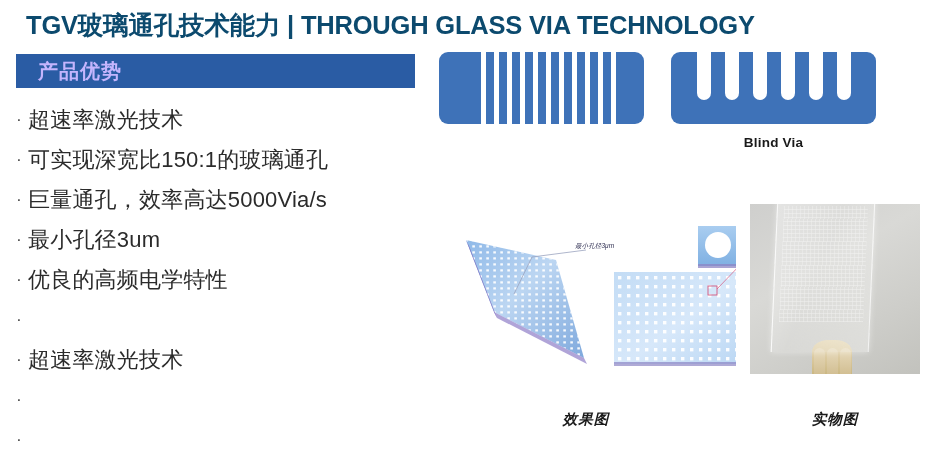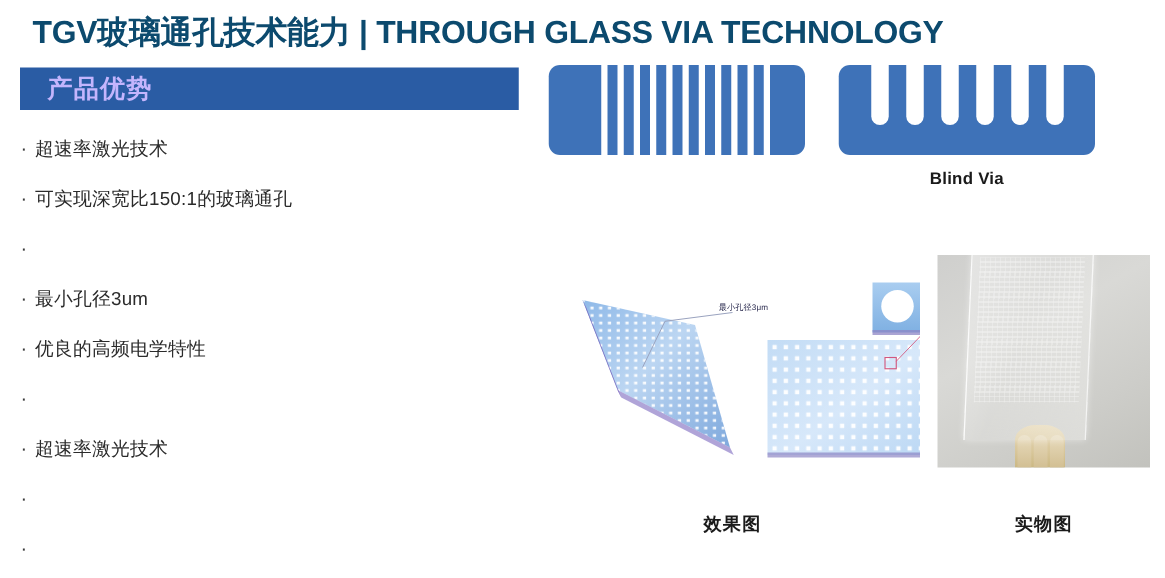--- a/index.html
+++ b/index.html
@@ -75,21 +75,21 @@
   }
   .bullet-dot {
     width: 18px;
     text-align: center;
     color: #3b3b3b;
     font-size: 16px;
     line-height: 40px;
     flex: none;
   }
   .advantage-text {
-    font-size: 15px;
+    font-size: 22px;
     color: #2b2b2b;
     line-height: 40px;
     letter-spacing: 0.2px;
   }
 
   
   .right-col {
     position: absolute;
     left: 430px;
     top: 52px;
@@ -159,20 +159,21 @@
     border-bottom-right-radius: 8px;
   }
 
   
   .bottom-figs {
     position: absolute;
     left: 0;
     top: 150px;
     width: 502px;
     height: 260px;
+    font-style: italic;
   }
   .bottom-fig {
     position: absolute;
     top: 0;
   }
   .bottom-fig.render { left: 6px;  width: 300px; }
   .bottom-fig.photo  { left: 320px; width: 170px; }
 
   .fig-caption {
     position: absolute;
@@ -268,20 +269,21 @@
     <li class="advantage-item">
       <span class="bullet-dot">·</span>
       <span class="advantage-text">超速率激光技术</span>
     </li>
     <li class="advantage-item">
       <span class="bullet-dot">·</span>
       <span class="advantage-text">可实现深宽比150:1的玻璃通孔</span>
     </li>
     <li class="advantage-item">
       <span class="bullet-dot">·</span>
+      <span class="advantage-text">巨量通孔，效率高达5000Via/s</span>
     </li>
     <li class="advantage-item">
       <span class="bullet-dot">·</span>
       <span class="advantage-text">最小孔径3um</span>
     </li>
     <li class="advantage-item">
       <span class="bullet-dot">·</span>
       <span class="advantage-text">优良的高频电学特性</span>
     </li>
     <li class="advantage-item">

